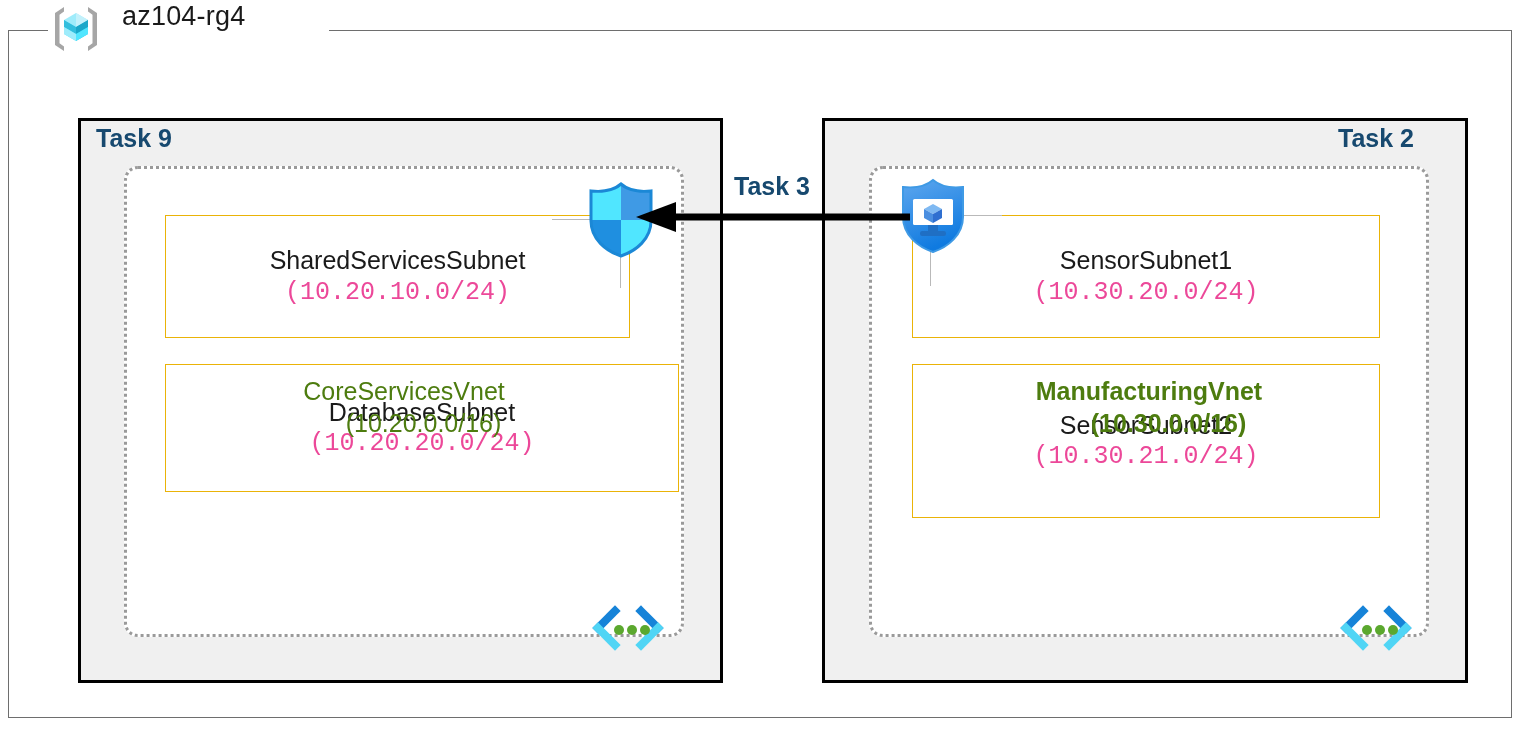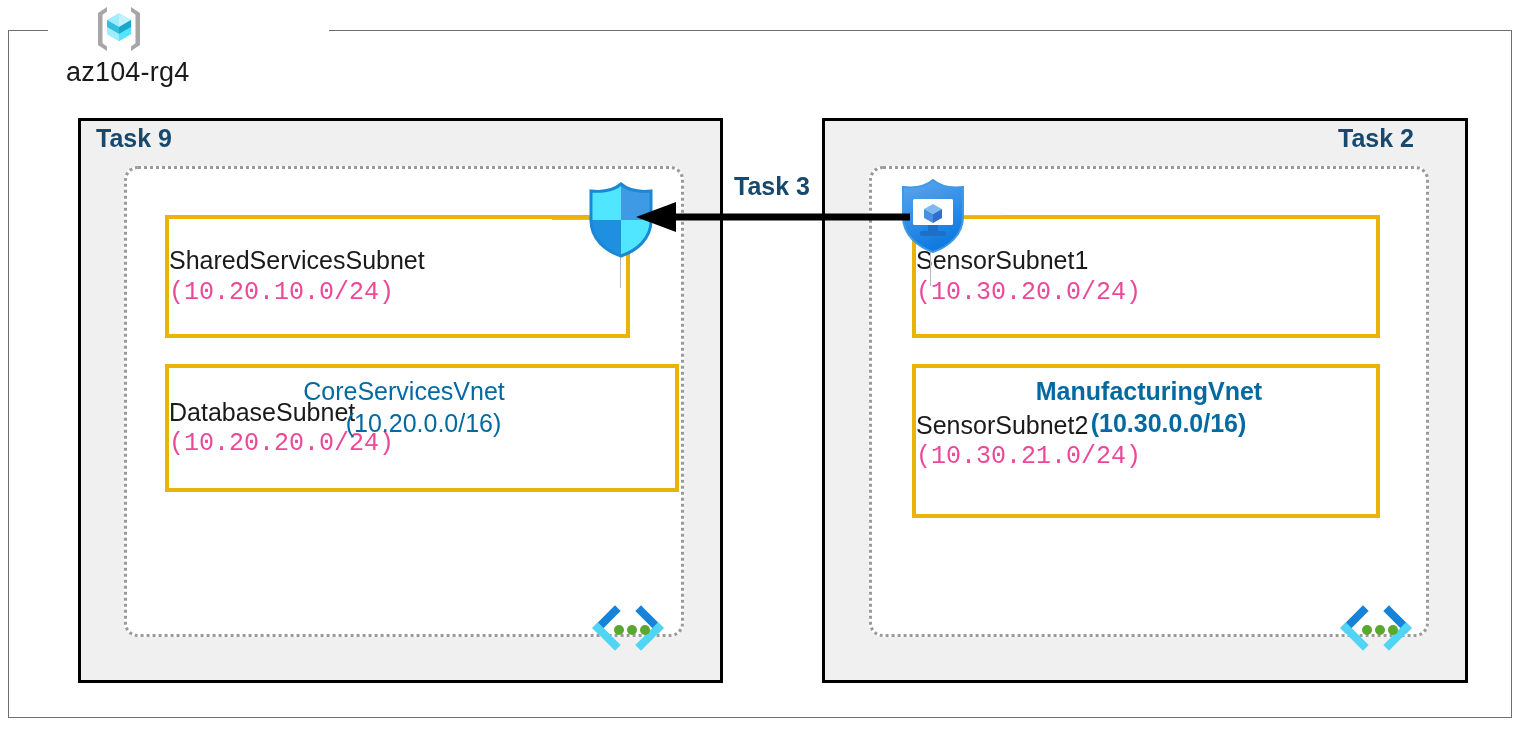--- a/index.html
+++ b/index.html
@@ -7,22 +7,22 @@
 
   
   #rg-frame{position:absolute;left:8px;top:30px;width:1504px;height:688px;}
   .rg-edge{position:absolute;background:#6e6e6e;}
   .rg-left   {left:0;top:0;width:1px;height:688px;}
   .rg-right  {left:1503px;top:0;width:1px;height:688px;}
   .rg-bottom {left:0;top:687px;width:1504px;height:1px;}
   .rg-top-a  {left:0;top:0;width:40px;height:1px;}
   .rg-top-b  {left:321px;top:0;width:1183px;height:1px;}
 
-  #rg-header{position:absolute;left:40px;top:2px;height:58px;display:flex;align-items:center;
-             transform:translateY(-31px);flex-direction:column;}
+  #rg-header{position:absolute;left:40px;top:2px;height:58px;display:flex;
+             transform:translateY(-31px);}
   #rg-icon{width:56px;height:56px;display:block;}
   #rg-title{margin-left:18px;font-size:27px;color:#1a1a1a;letter-spacing:.2px;
             font-family:"Liberation Sans",sans-serif;white-space:nowrap;}
 
   
   .task-box{position:absolute;background:#f0f0f0;border:3px solid #000000;box-sizing:border-box;}
   #task1-box{left:78px;top:118px;width:645px;height:565px;}
   #task2-box{left:822px;top:118px;width:646px;height:565px;}
 
   .task-label{position:absolute;font-size:25px;font-weight:bold;color:#17496f;
@@ -30,29 +30,29 @@
   #task1-label{left:96px;top:124px;}
   #task2-label{left:1338px;top:124px;text-align:right;}
   #task3-label{left:722px;top:172px;width:88px;text-align:right;z-index:8;}
 
   
   .vnet{position:absolute;box-sizing:border-box;background:#ffffff;
         border:3px dotted #9a9a9a;border-radius:14px;}
   #vnet1{left:124px;top:166px;width:560px;height:471px;}
   #vnet2{left:869px;top:166px;width:560px;height:471px;}
 
-  .vnet-name{position:absolute;width:100%;text-align:center;font-size:25px;color:#0369a1;
+  .vnet-name{position:absolute;width:100%;text-align:center;font-size:25px;color:#4d7c0f;
              line-height:1.28;font-family:"Liberation Sans",sans-serif;}
   #vnet1-name{top:375px;}
   #vnet2-name{top:375px;}
   .vnet-name .cidr{display:block;padding-left:39px;}
 
   
-  .subnet{position:absolute;box-sizing:border-box;background:#ffffff;border:4px solid #eab308;
-          display:flex;flex-direction:column;align-items:flex-start;justify-content:center;}
+  .subnet{position:absolute;box-sizing:border-box;background:#ffffff;border:1px solid #eab308;
+          display:flex;flex-direction:column;align-items:center;justify-content:center;}
   .subnet-name{font-size:25px;color:#1a1a1a;line-height:1.3;text-align:center;
                font-family:"Liberation Sans",sans-serif;}
   .subnet-cidr{font-size:25px;color:#ec4899;line-height:1.3;text-align:center;
                font-family:Liberation Mono, monospace;}
   #subnet-a1{left:165px;top:215px;width:465px;height:123px;}
   #subnet-a2{left:165px;top:364px;width:514px;height:128px;}
   #subnet-b1{left:912px;top:215px;width:468px;height:123px;}
   #subnet-b2{left:912px;top:364px;width:468px;height:154px;}
 
   

